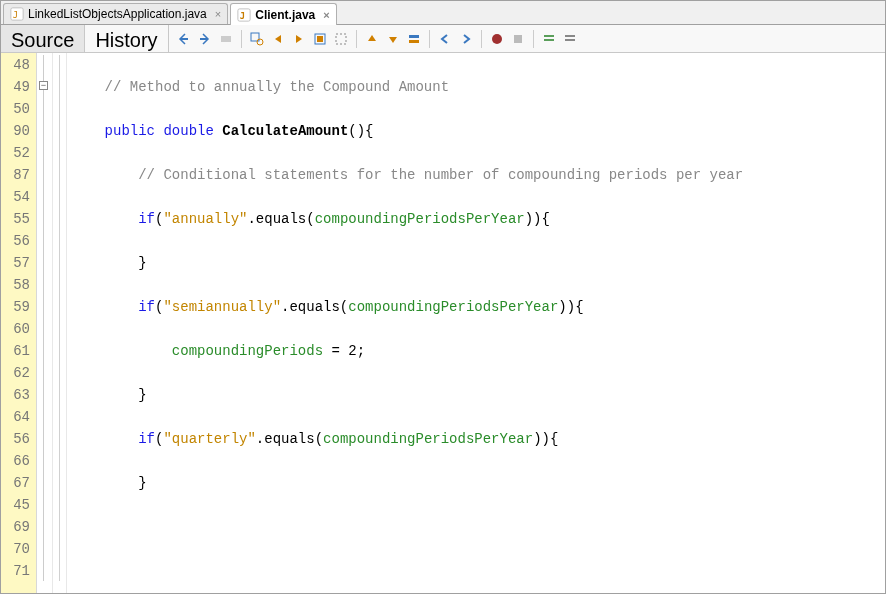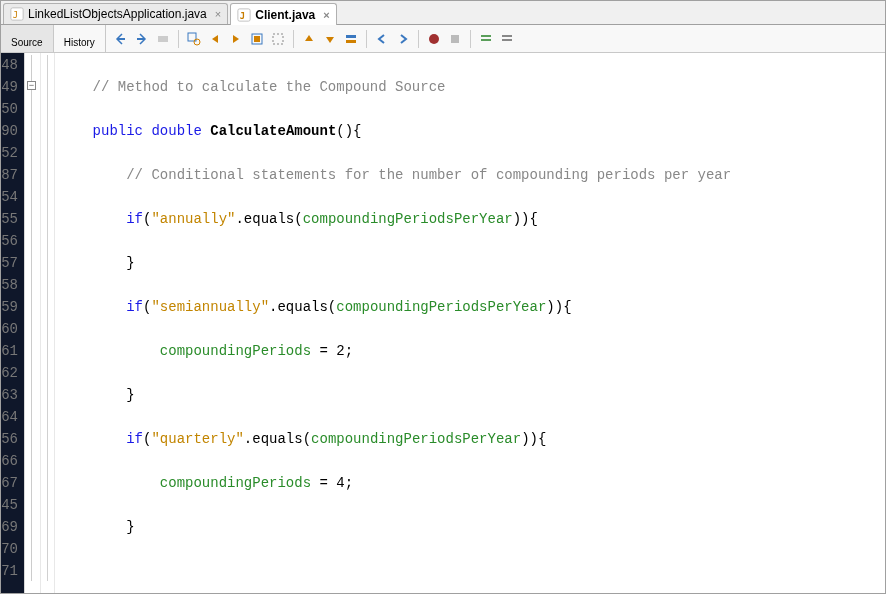--- a/index.html
+++ b/index.html
@@ -5,28 +5,28 @@
   * { margin: 0; padding: 0; box-sizing: border-box; }
   body { font-family: "Segoe UI", Tahoma, sans-serif; font-size: 12px; background: #fff; width: 886px; height: 594px; overflow: hidden; border: 1px solid #a0a0a0; display: flex; flex-direction: column; }
   
   .tabs-row { display: flex; align-items: flex-end; background: #f0f0f0; border-bottom: 1px solid #a0a0a0; height: 24px; padding-top: 2px; padding-left: 2px; gap: 0; }
   .file-tab { display: flex; align-items: center; gap: 4px; padding: 2px 6px; background: #eaeaea; border: 1px solid #b0b0b0; border-bottom: none; border-radius: 3px 3px 0 0; height: 21px; font-size: 12px; cursor: pointer; margin-right: 2px;}
   .file-tab.active { background: #fff; position: relative; top: 1px; height: 22px; font-weight: bold;}
   .file-tab .close-x { color: #888; font-size: 11px; margin-left: 4px; }
   .file-icon { width: 14px; height: 14px; }
   
   .subbar { display: flex; align-items: center; background: #f8f8f8; border-bottom: 1px solid #c8c8c8; height: 28px; }
-  .sub-tab { padding: 4px 10px; font-size: 10px; border-right: 1px solid #c8c8c8; height: 100%; display:flex; align-items:flex-end; cursor:pointer;}
+  .sub-tab { padding: 4px 10px; font-size: 20px; border-right: 1px solid #c8c8c8; height: 100%; display:flex; align-items:flex-start; cursor:pointer;}
   .sub-tab.active { background: #e6e6e6; }
   .toolbar { display: flex; align-items: center; gap: 3px; padding: 0 6px; }
   .tbtn { width: 18px; height: 18px; display:flex; align-items:center; justify-content:center; cursor:pointer; }
   .tsep { width: 1px; height: 18px; background: #ccc; margin: 0 3px; }
   
   .editor-wrap { display: flex; flex: 1; overflow: hidden; background:#fff;}
-  .gutter { width: 24px; background: #0f172a; border-right: 1px solid #d8d8d8; text-align: right; padding-right: 6px; font-family: Consolas, "Courier New", monospace; font-size: 14px; color: #777; line-height: 22px; padding-top: 1px;}
+  .gutter { width: 36px; background: #fef9c3; border-right: 1px solid #d8d8d8; text-align: right; padding-right: 6px; font-family: Consolas, "Courier New", monospace; font-size: 14px; color: #777; line-height: 22px; padding-top: 1px;}
   .gutter div { height: 22px; }
   .fold-col { width: 16px; border-right: 1px solid #e8e8e8; position:relative; }
   .fold-box { position:absolute; left:2px; width:9px; height:9px; border:1px solid #888; background:#fff; font-size:9px; line-height:7px; text-align:center; color:#555;}
   .fold-line { position:absolute; left:6px; width:1px; background:#ccc;}
   .margin-col { width: 14px; border-right: 1px solid #e8e8e8; position:relative; }
   .margin-bar { position:absolute; left:6px; width:1px; background:#d0d0d0;}
   
   .code { flex:1; font-family: Consolas, "Courier New", monospace; font-size: 14px; line-height: 22px; white-space: pre; padding-left: 4px; padding-top: 1px; overflow:hidden; color:#000;}
   .code-line { height: 22px; }
   .kw { color: #1a1ae6; }
@@ -193,30 +193,29 @@
     <div>71</div>
   </div>
   <div class="fold-col">
     <div class="fold-line" style="top:2px; height:526px;"></div>
     <div class="fold-box" style="top:28px;">−</div>
   </div>
   <div class="margin-col">
     <div class="margin-bar" style="top:2px; height:526px;"></div>
   </div>
   <div class="code">
-<div class="code-line">    <span class="cm">// Method to calculate the Compound Source</span></div>
+<div class="code-line">    <span class="cm">// Method to annually the Compound Amount</span></div>
 <div class="code-line">    <span class="kw">public</span> <span class="kw">double</span> <span class="bold">CalculateAmount</span><span>(){</span></div>
 <div class="code-line">        <span class="cm">// Conditional statements for the number of compounding periods per year</span></div>
 <div class="code-line">        <span class="kw">if</span>(<span class="str">"annually"</span><span>.equals(</span><span class="fld">compoundingPeriodsPerYear</span><span>)){</span></div>
 <div class="code-line">        <span>}</span></div>
 <div class="code-line">        <span class="kw">if</span>(<span class="str">"semiannually"</span><span>.equals(</span><span class="fld">compoundingPeriodsPerYear</span><span>)){</span></div>
 <div class="code-line">            <span class="fld">compoundingPeriods</span><span> = 2;</span></div>
 <div class="code-line">        <span>}</span></div>
 <div class="code-line">        <span class="kw">if</span>(<span class="str">"quarterly"</span><span>.equals(</span><span class="fld">compoundingPeriodsPerYear</span><span>)){</span></div>
-<div class="code-line">            <span class="fld">compoundingPeriods</span><span> = 4;</span></div>
 <div class="code-line">        <span>}</span></div>
 
 
 
 
 
 
 
 
 

